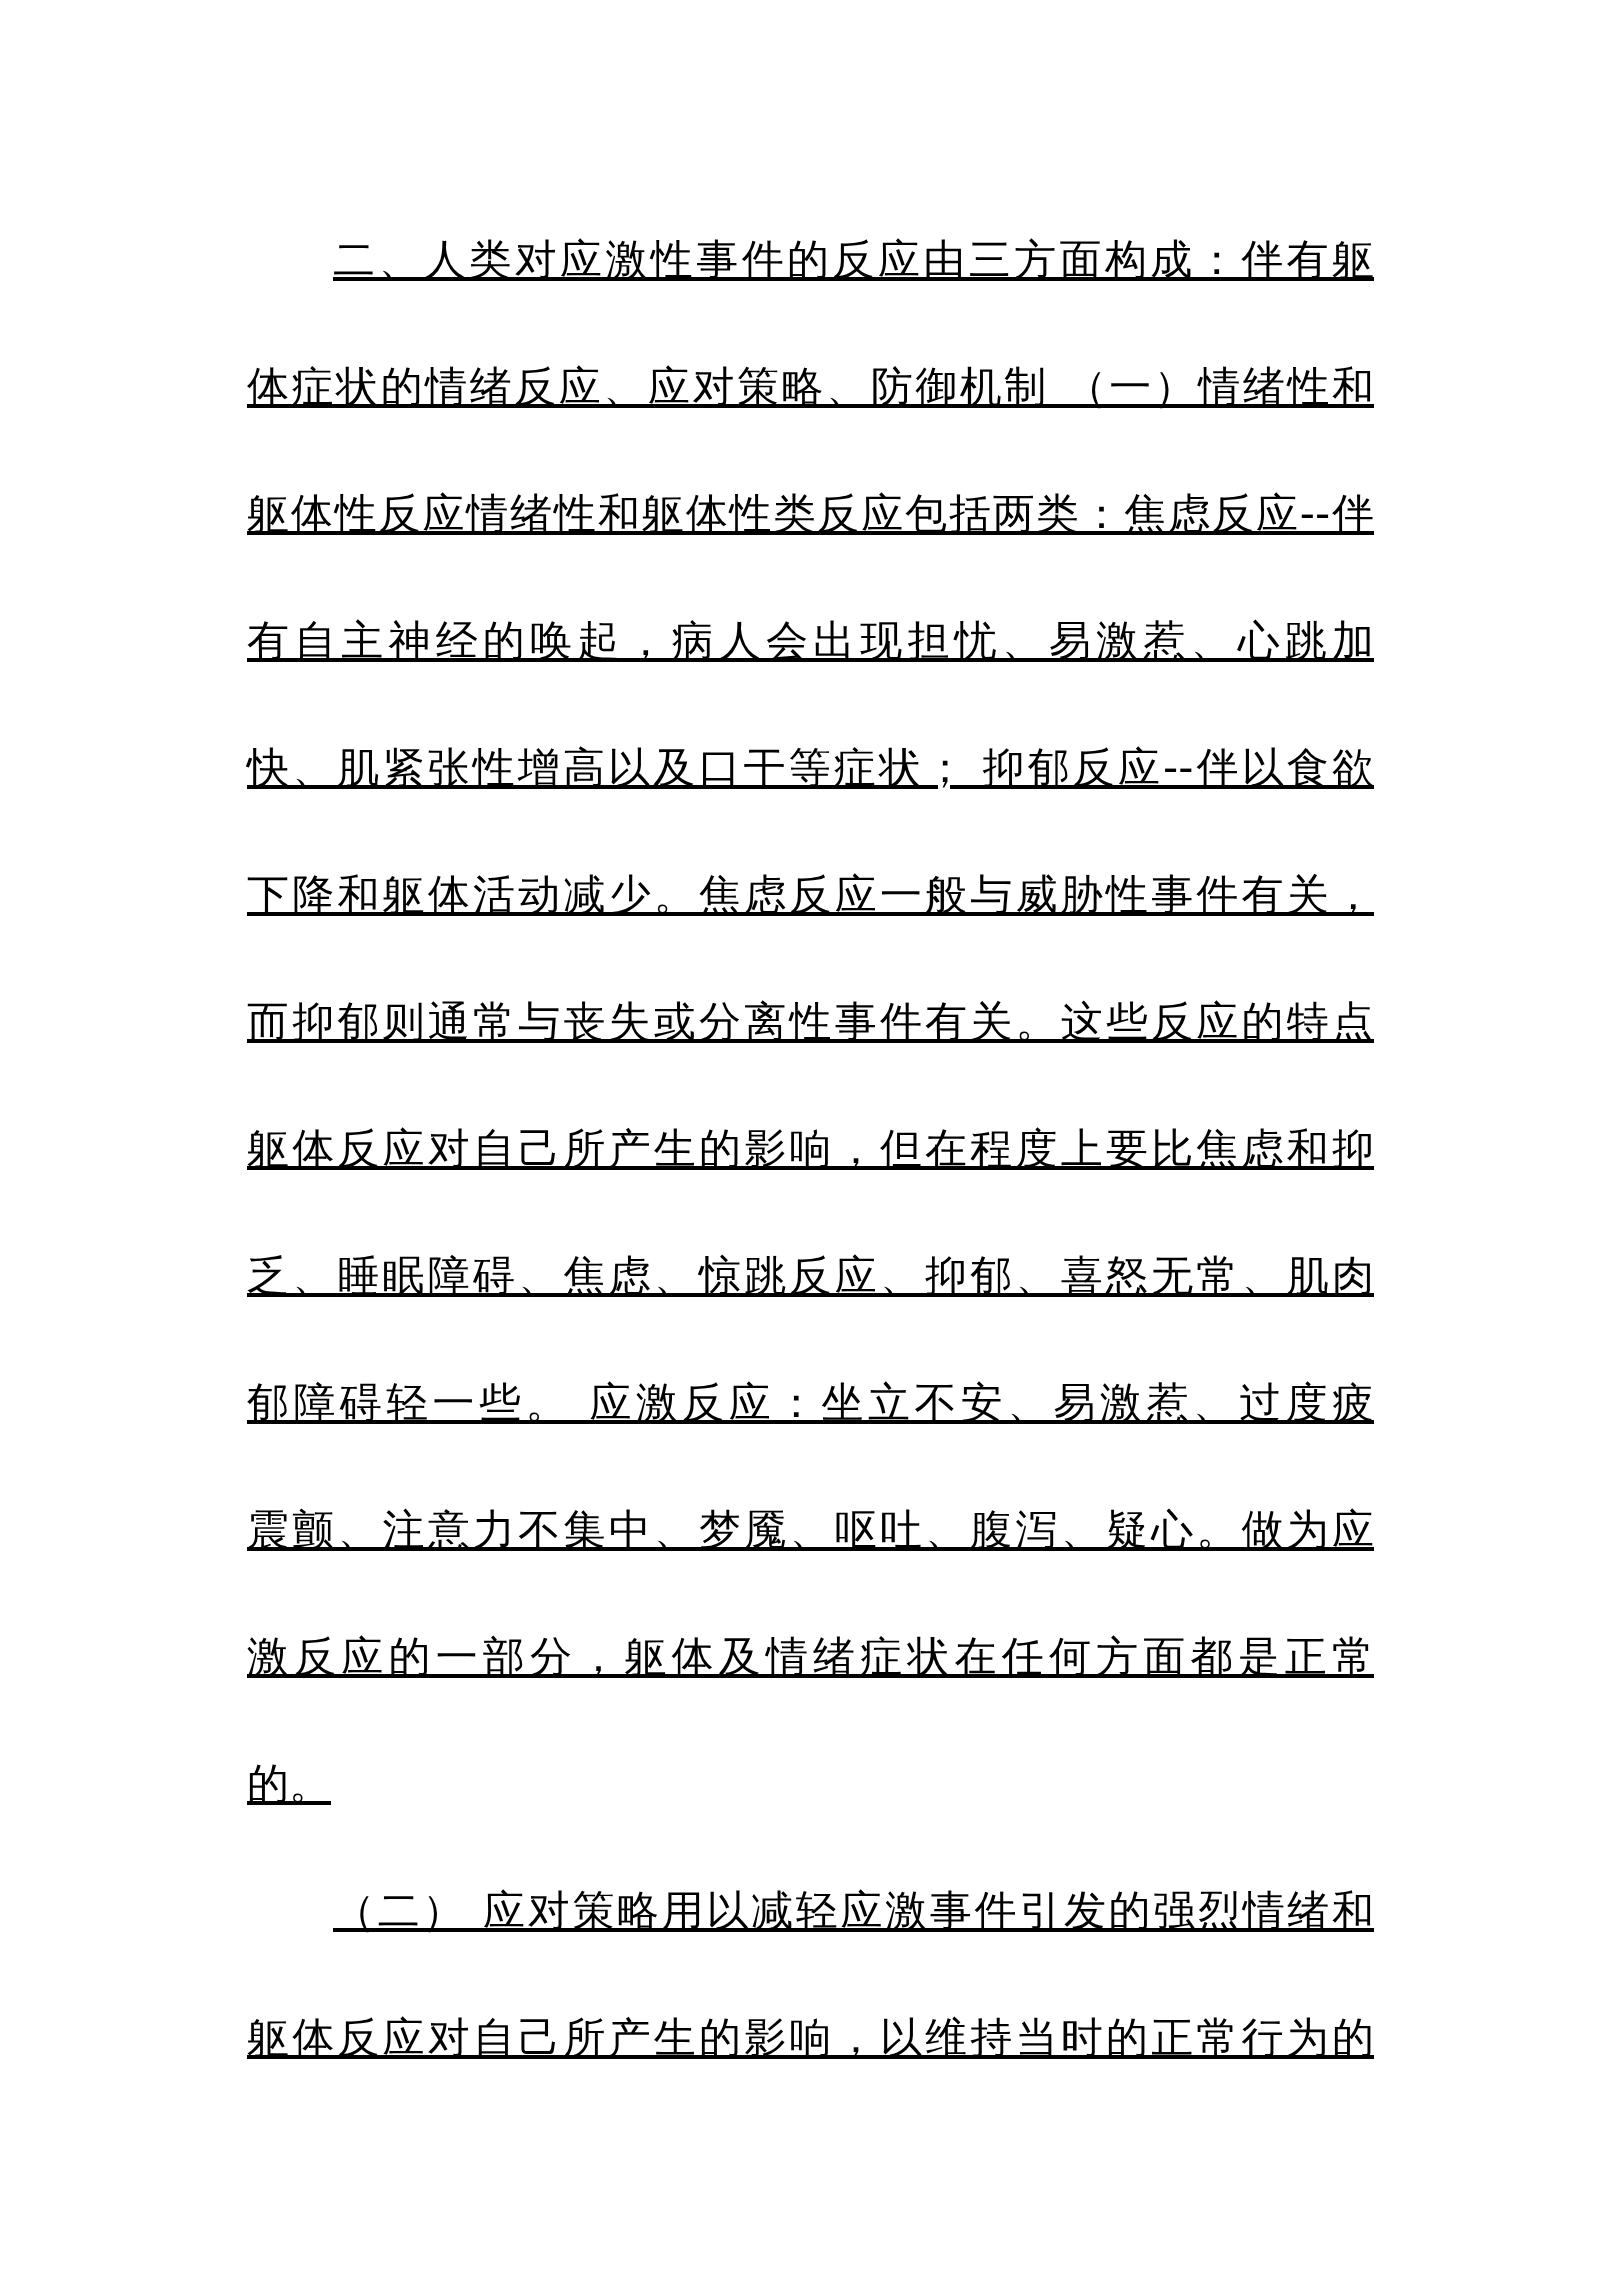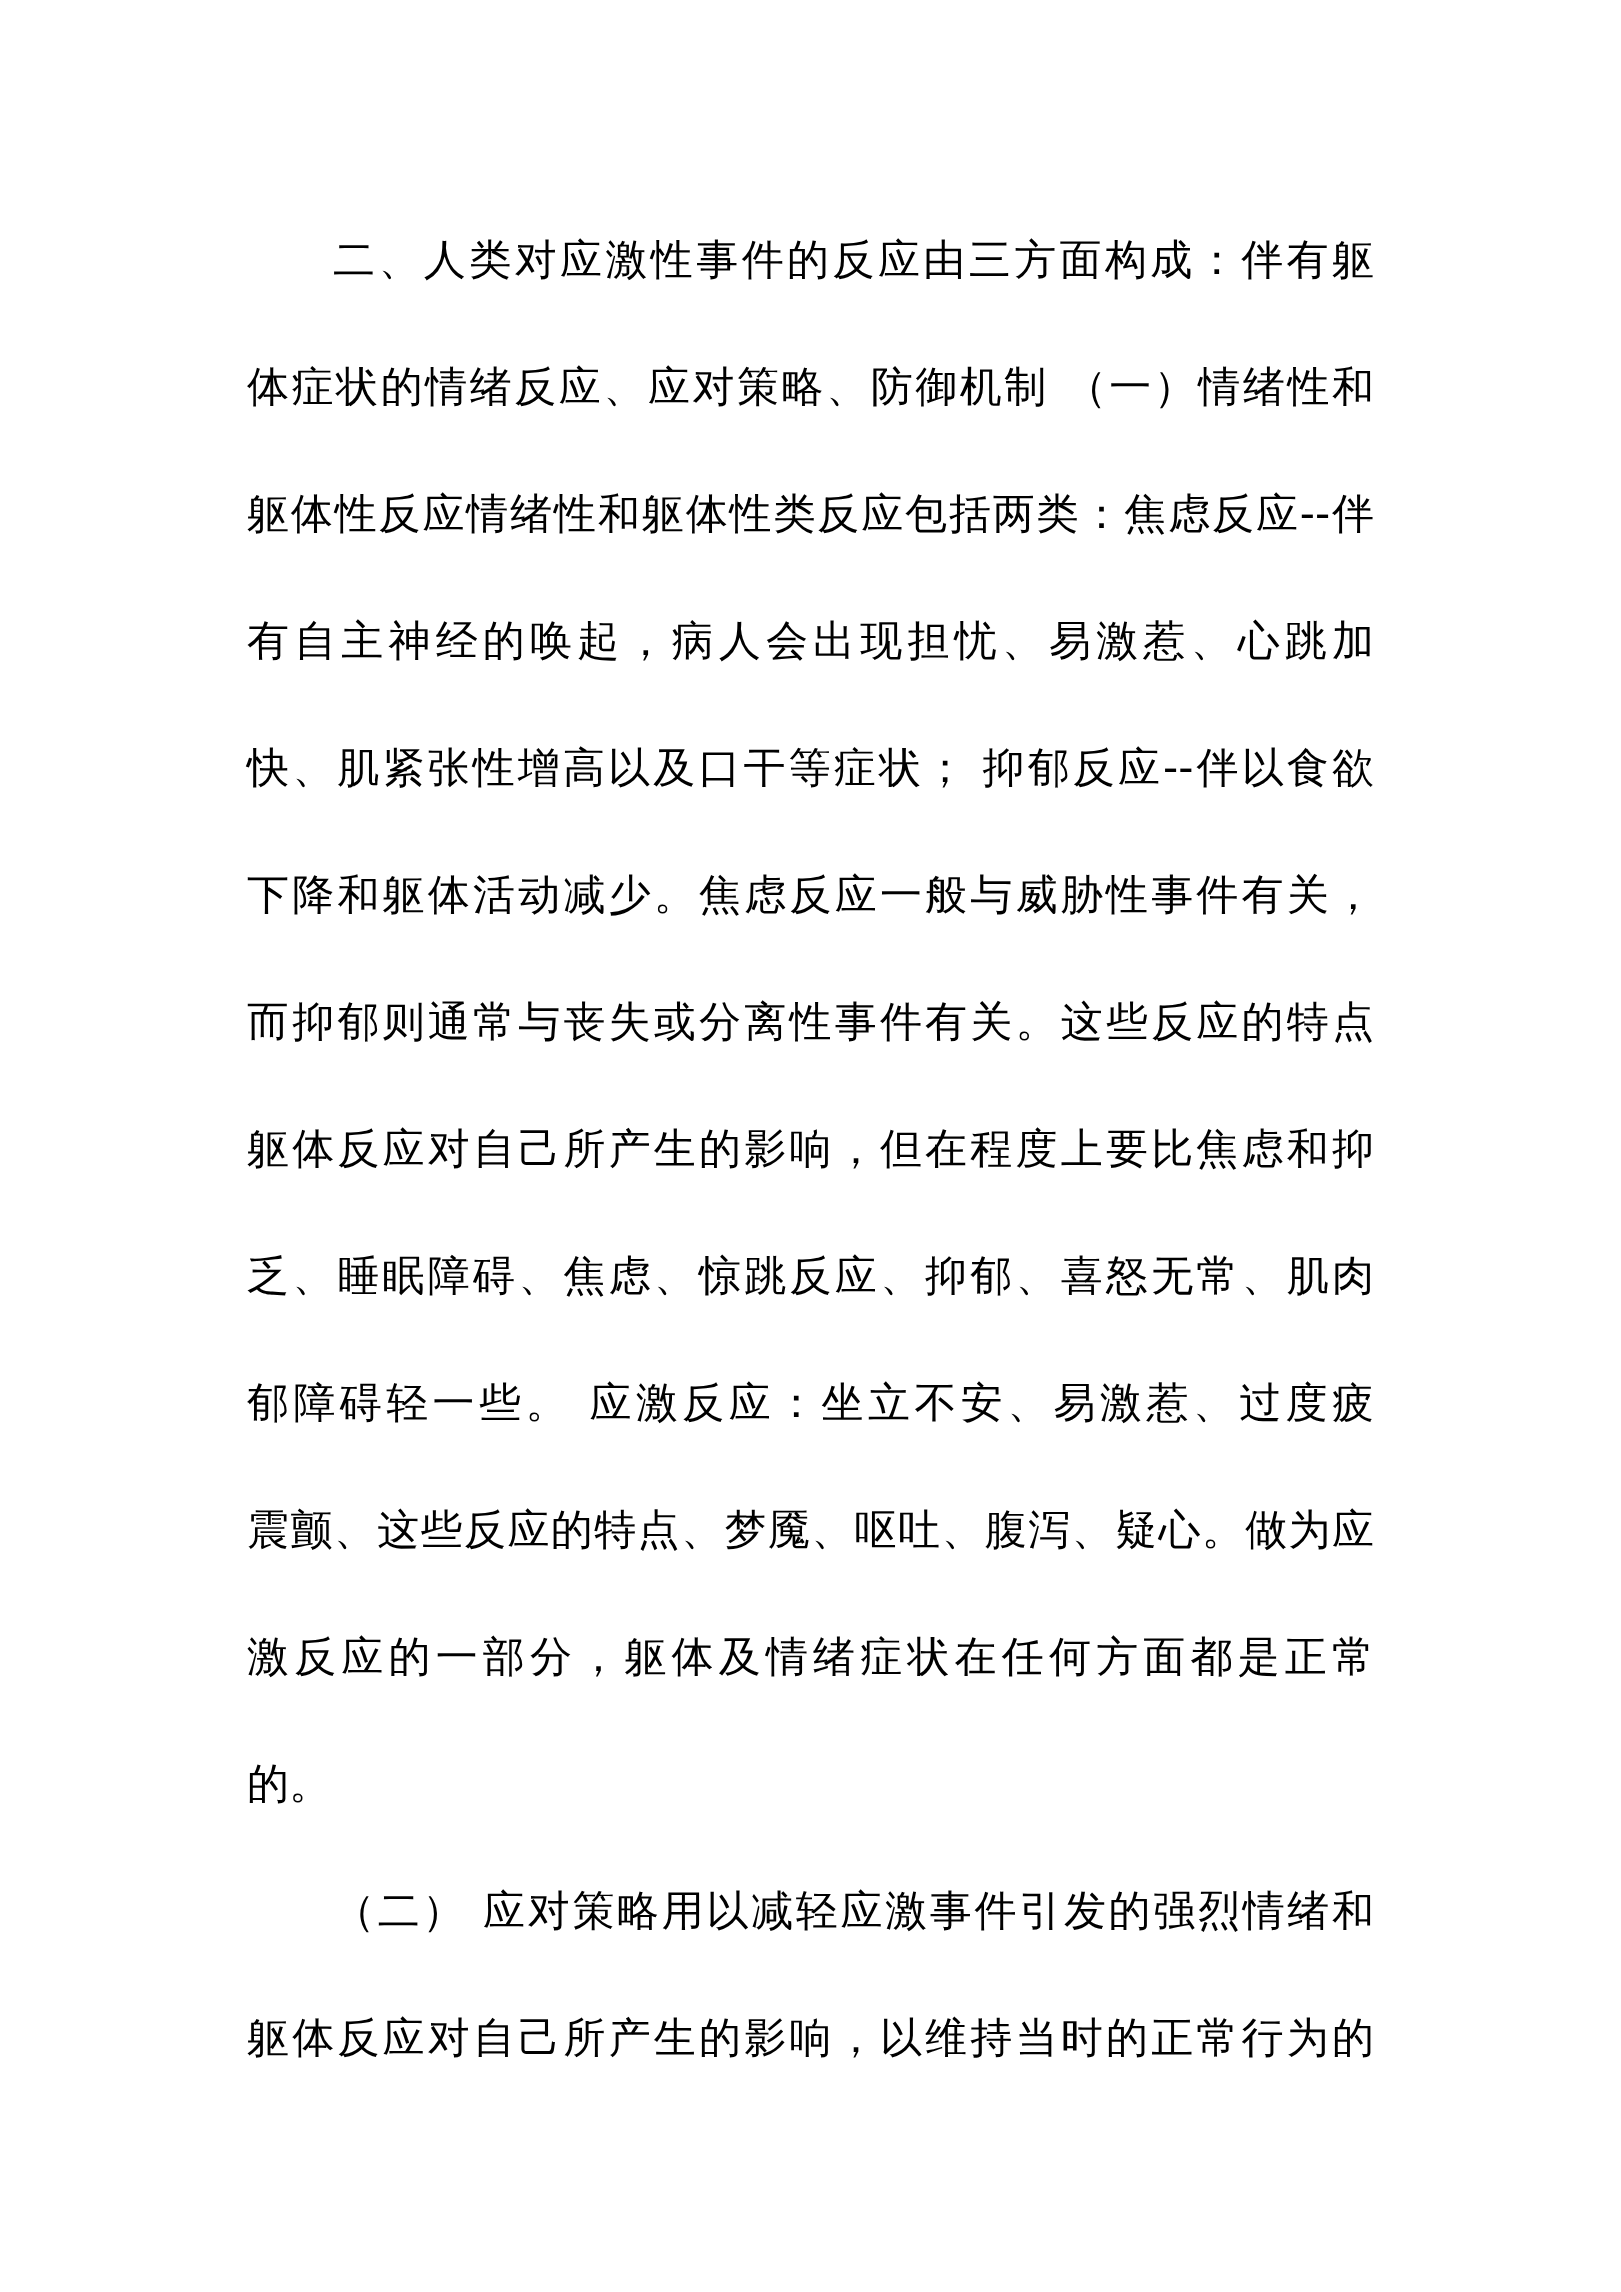--- a/index.html
+++ b/index.html
@@ -21,20 +21,21 @@
       top: 0;
       width: 1621px;
       height: 2293px;
       background: #ffffff;
     }
     .text-block {
       position: absolute;
       left: 247px;
       top: 221px;
       width: 1127px;
+      text-decoration: underline;
     }
     .line {
       display: block;
       height: 127px;
       line-height: 78px;
       font-size: 42px;
       white-space: nowrap;
       text-align: justify;
       text-align-last: justify;
       overflow: visible;
@@ -55,21 +56,21 @@
       <span class="line indent">二、人类对应激性事件的反应由三方面构成：伴有躯</span>
       <span class="line">体症状的情绪反应、应对策略、防御机制 （一）情绪性和</span>
       <span class="line">躯体性反应情绪性和躯体性类反应包括两类：焦虑反应--伴</span>
       <span class="line">有自主神经的唤起，病人会出现担忧、易激惹、心跳加</span>
       <span class="line">快、肌紧张性增高以及口干等症状； 抑郁反应--伴以食欲</span>
       <span class="line">下降和躯体活动减少。焦虑反应一般与威胁性事件有关，</span>
       <span class="line">而抑郁则通常与丧失或分离性事件有关。这些反应的特点</span>
       <span class="line">躯体反应对自己所产生的影响，但在程度上要比焦虑和抑</span>
       <span class="line">乏、睡眠障碍、焦虑、惊跳反应、抑郁、喜怒无常、肌肉</span>
       <span class="line">郁障碍轻一些。 应激反应：坐立不安、易激惹、过度疲</span>
-      <span class="line">震颤、这些反应的特点、梦魇、呕吐、腹泻、疑心。做为应</span>
+      <span class="line">震颤、注意力不集中、梦魇、呕吐、腹泻、疑心。做为应</span>
       <span class="line">激反应的一部分，躯体及情绪症状在任何方面都是正常</span>
       <span class="line last">的。</span>
     </div>
     <div>
       <span class="line indent">（二） 应对策略用以减轻应激事件引发的强烈情绪和</span>
       <span class="line">躯体反应对自己所产生的影响，以维持当时的正常行为的</span>
     </div>
   </div>
 </div>
 

